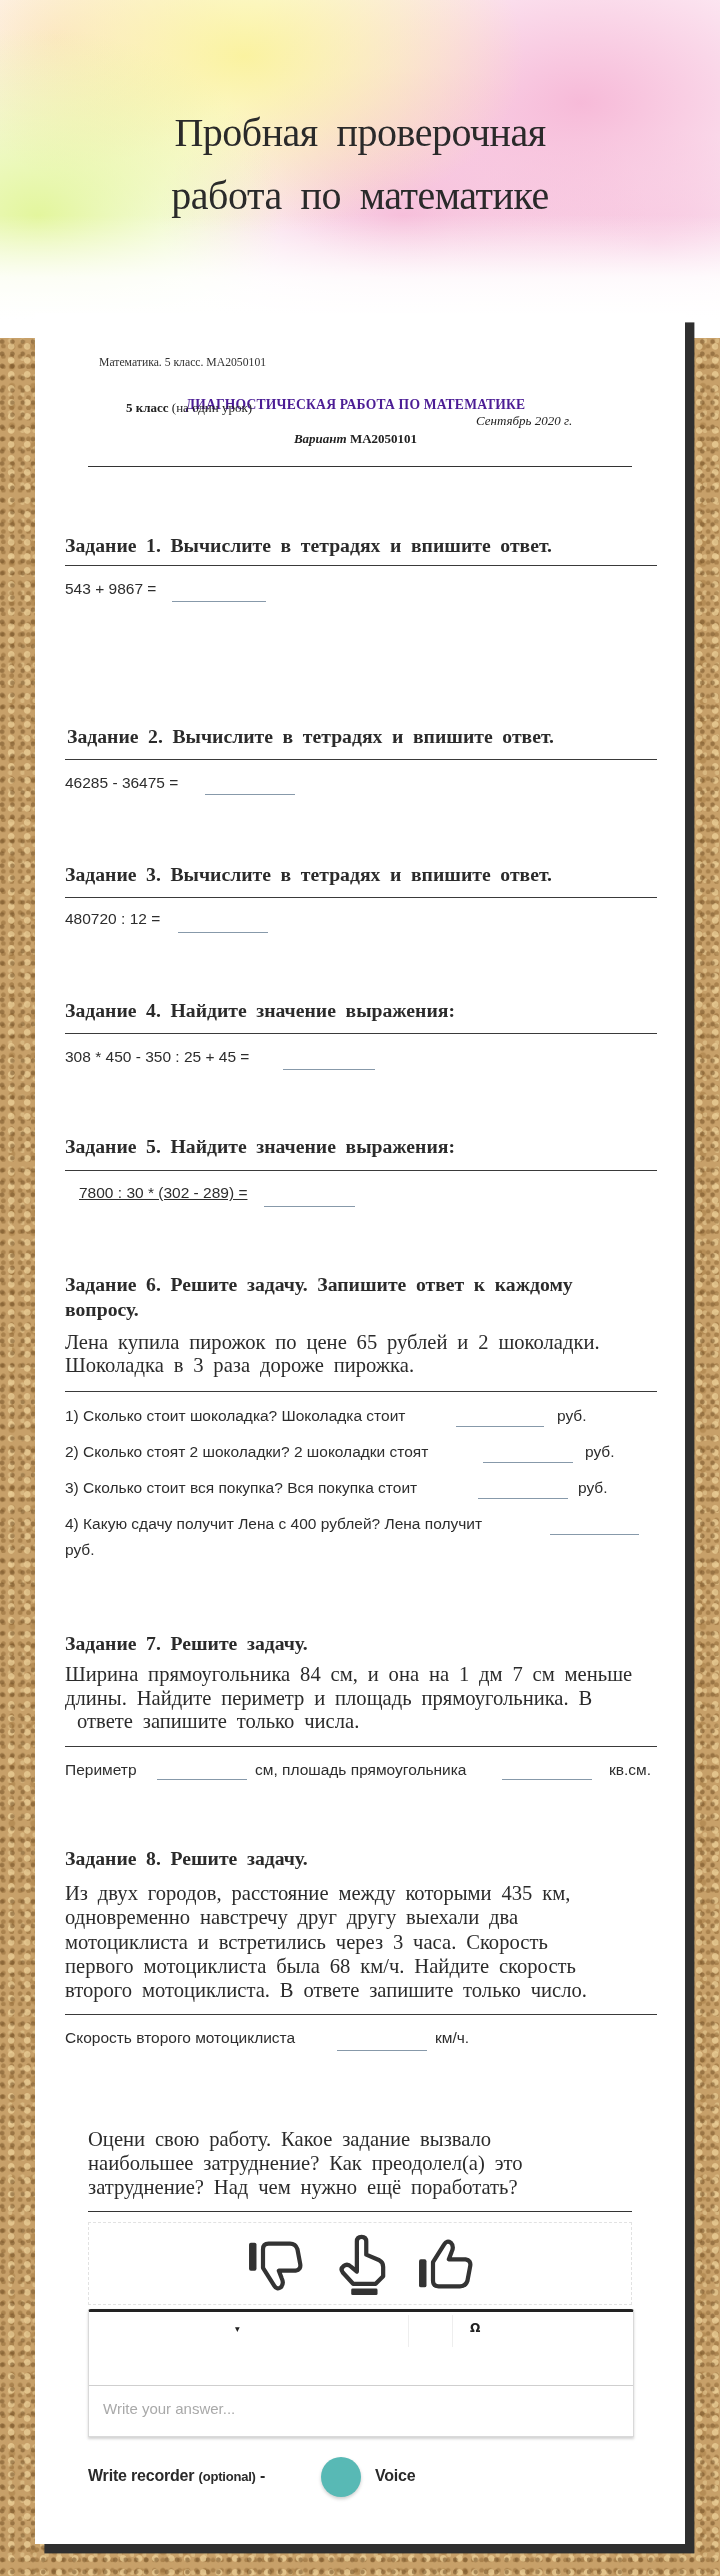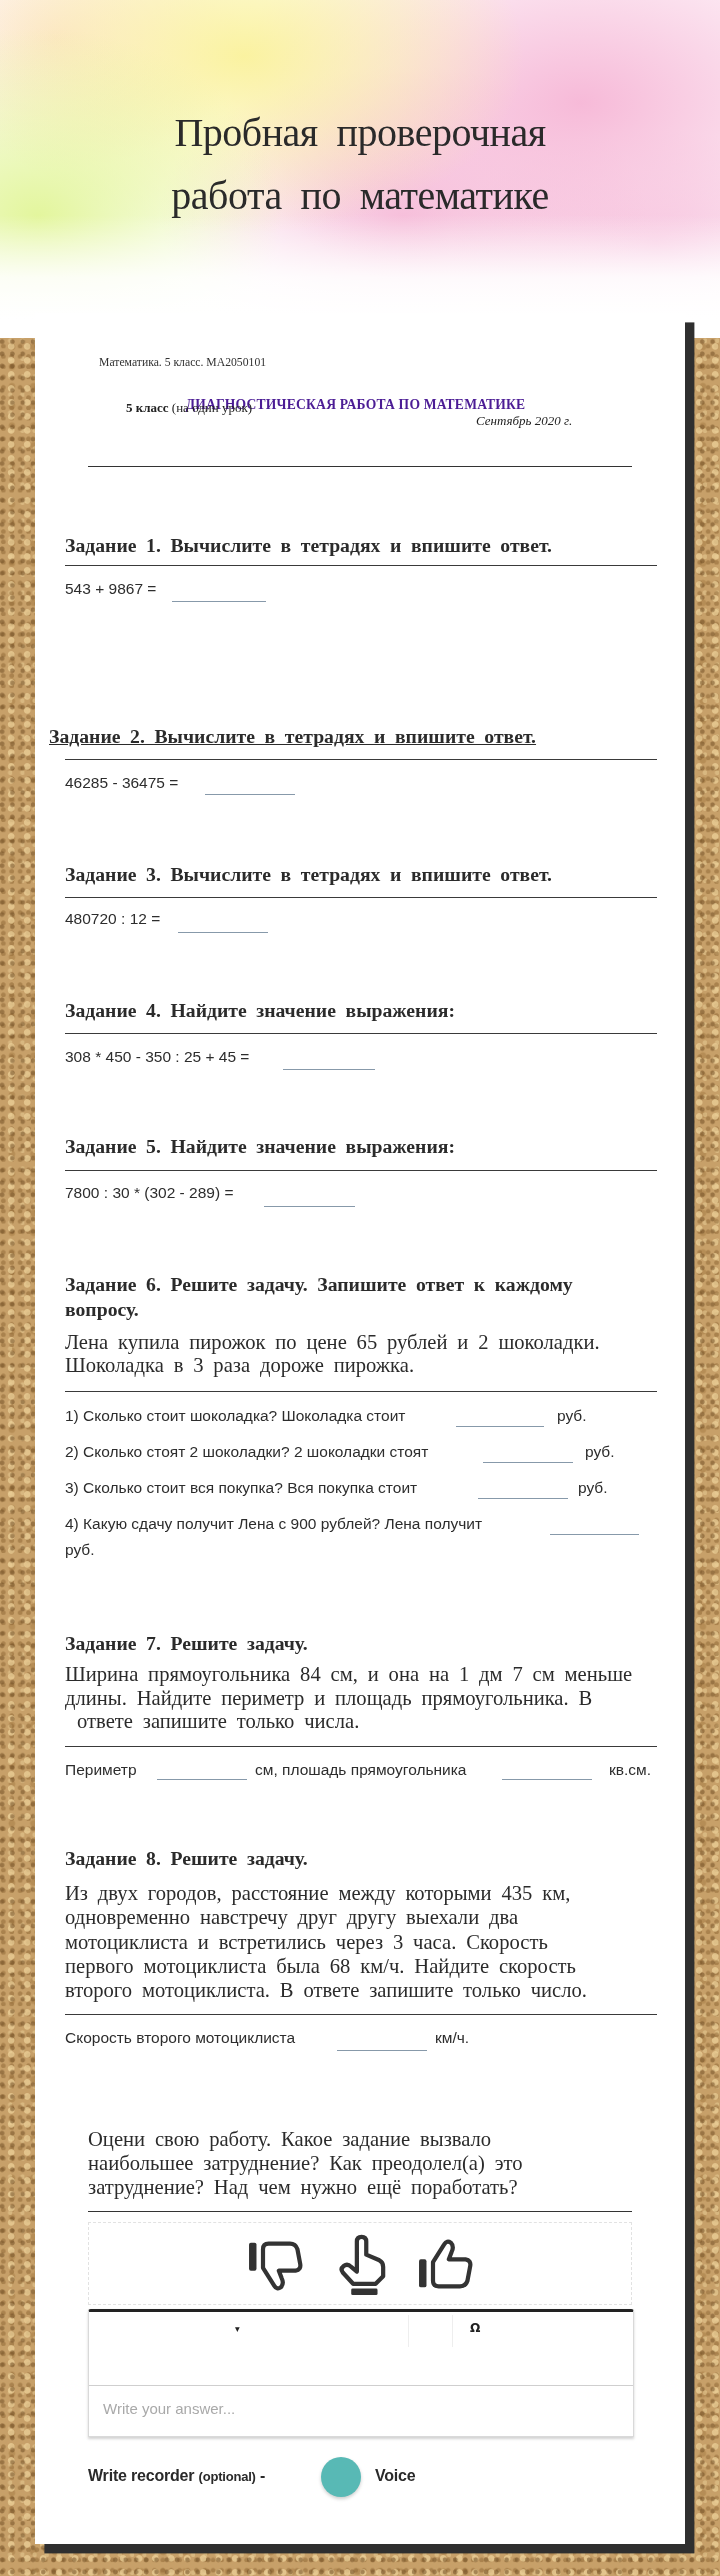--- a/index.html
+++ b/index.html
@@ -84,66 +84,70 @@
 
 <div class="card">
 
   <div class="abs hdr-small" style="left:64px; top:42px;">Математика. 5 класс. МА2050101</div>
   <div class="abs hdr-title" style="left:0; width:641px; text-align:center; top:83px;">ДИАГНОСТИЧЕСКАЯ РАБОТА ПО МАТЕМАТИКЕ</div>
   <div class="abs hdr-row" style="left:91px; top:86px;">
     <b>5 класс</b>
     <span>(на один урок)</span>
   </div>
   <div class="abs hdr-row" style="left:441px; top:99px; font-style:italic;text-align:center;">Сентябрь 2020 г.</div>
+  <div class="abs hdr-row" style="left:0; width:641px; text-align:center; top:117px;">
+    <b><i>Вариант</i></b>
+    <b>МА2050101</b>
+  </div>
   <div class="hdr-rule" style="left:53px; top:153px; width:544px;"></div>
 
   <div class="abs task-heading" style="left:30px; top:220px;">Задание 1. Вычислите в тетрадях и впишите ответ.</div>
   <div class="rule" style="top:252px;"></div>
   <div class="abs sans" style="left:30px; top:266px;">543 + 9867 =</div>
   <input class="ans" style="left: 137px; top: 268px; width: 94px;" value="">
 
-  <div class="abs task-heading" style="left:14px; top:411px;text-decoration:underline;">Задание 2. Вычислите в тетрадях и впишите ответ.</div>
+  <div class="abs task-heading" style="left:32px; top:411px;">Задание 2. Вычислите в тетрадях и впишите ответ.</div>
   <div class="rule" style="top:446px;"></div>
   <div class="abs sans" style="left:30px; top:460px;">46285 - 36475 =</div>
   <input class="ans" style="left: 170px; top: 461px; width: 90px;" value="">
 
   <div class="abs task-heading" style="left:30px; top:549px;">Задание 3. Вычислите в тетрадях и впишите ответ.</div>
   <div class="rule" style="top:584px;"></div>
   <div class="abs sans" style="left:30px; top:596px;">480720 : 12 =</div>
   <input class="ans" style="left: 143px; top: 599px; width: 90px;" value="">
 
   <div class="abs task-heading" style="left:30px; top:685px;">Задание 4. Найдите значение выражения:</div>
   <div class="rule" style="top:720px;"></div>
   <div class="abs sans" style="left:30px; top:734px;">308 * 450 - 350 : 25 + 45 =</div>
   <input class="ans" style="left: 248px; top: 736px; width: 92px;" value="">
 
   <div class="abs task-heading" style="left:30px; top:821px;">Задание 5. Найдите значение выражения:</div>
   <div class="rule" style="top:857px;"></div>
-  <div class="abs sans" style="left:30px; top:870px;">7800 : 30 * (302 - 289) =</div>
+  <div class="abs sans" style="left:44px; top:870px;text-decoration:underline;">7800 : 30 * (302 - 289) =</div>
   <input class="ans" style="left: 229px; top: 873px; width: 91px;" value="">
 
   <div class="abs task-heading" style="left:30px; top:959px;">Задание 6. Решите задачу. Запишите ответ к каждому</div>
   <div class="abs task-heading" style="left:30px; top:984px;">вопросу.</div>
   <div class="abs task-body" style="left:30px; top:1017px;">Лена купила пирожок по цене 65 рублей и 2 шоколадки.</div>
   <div class="abs task-body" style="left:30px; top:1040px;">Шоколадка в 3 раза дороже пирожка.</div>
   <div class="rule" style="top:1078px;"></div>
 
   <div class="abs sans" style="left:30px; top:1093px;">1) Сколько стоит шоколадка? Шоколадка стоит</div>
   <input class="ans" style="left: 421px; top: 1093px; width: 88px;" value="">
   <div class="abs sans" style="left:522px; top:1093px;">руб.</div>
 
   <div class="abs sans" style="left:30px; top:1129px;">2) Сколько стоят 2 шоколадки? 2 шоколадки стоят</div>
   <input class="ans" style="left: 448px; top: 1129px; width: 90px;" value="">
   <div class="abs sans" style="left:550px; top:1129px;">руб.</div>
 
   <div class="abs sans" style="left:30px; top:1165px;">3) Сколько стоит вся покупка? Вся покупка стоит</div>
   <input class="ans" style="left: 443px; top: 1165px; width: 90px;" value="">
   <div class="abs sans" style="left:543px; top:1165px;">руб.</div>
 
-  <div class="abs sans" style="left:30px; top:1201px;">4) Какую сдачу получит Лена с 900 рублей? Лена получит</div>
+  <div class="abs sans" style="left:30px; top:1201px;">4) Какую сдачу получит Лена с 400 рублей? Лена получит</div>
   <input class="ans" style="left: 515px; top: 1201px; width: 89px;" value="">
   <div class="abs sans" style="left:30px; top:1227px;">руб.</div>
 
   <div class="abs task-heading" style="left:30px; top:1318px;">Задание 7. Решите задачу.</div>
   <div class="abs task-body" style="left:30px; top:1349px;">Ширина прямоугольника 84 см, и она на 1 дм 7 см меньше</div>
   <div class="abs task-body" style="left:30px; top:1373px;">длины. Найдите периметр и площадь прямоугольника. В</div>
   <div class="abs task-body" style="left:30px; top:1396px;margin-left:12px;">ответе запишите только числа.</div>
   <div class="rule" style="top:1433px;"></div>
   <div class="abs sans" style="left:30px; top:1447px;">Периметр</div>
   <input class="ans" style="left: 122px; top: 1446px; width: 90px;" value="">

